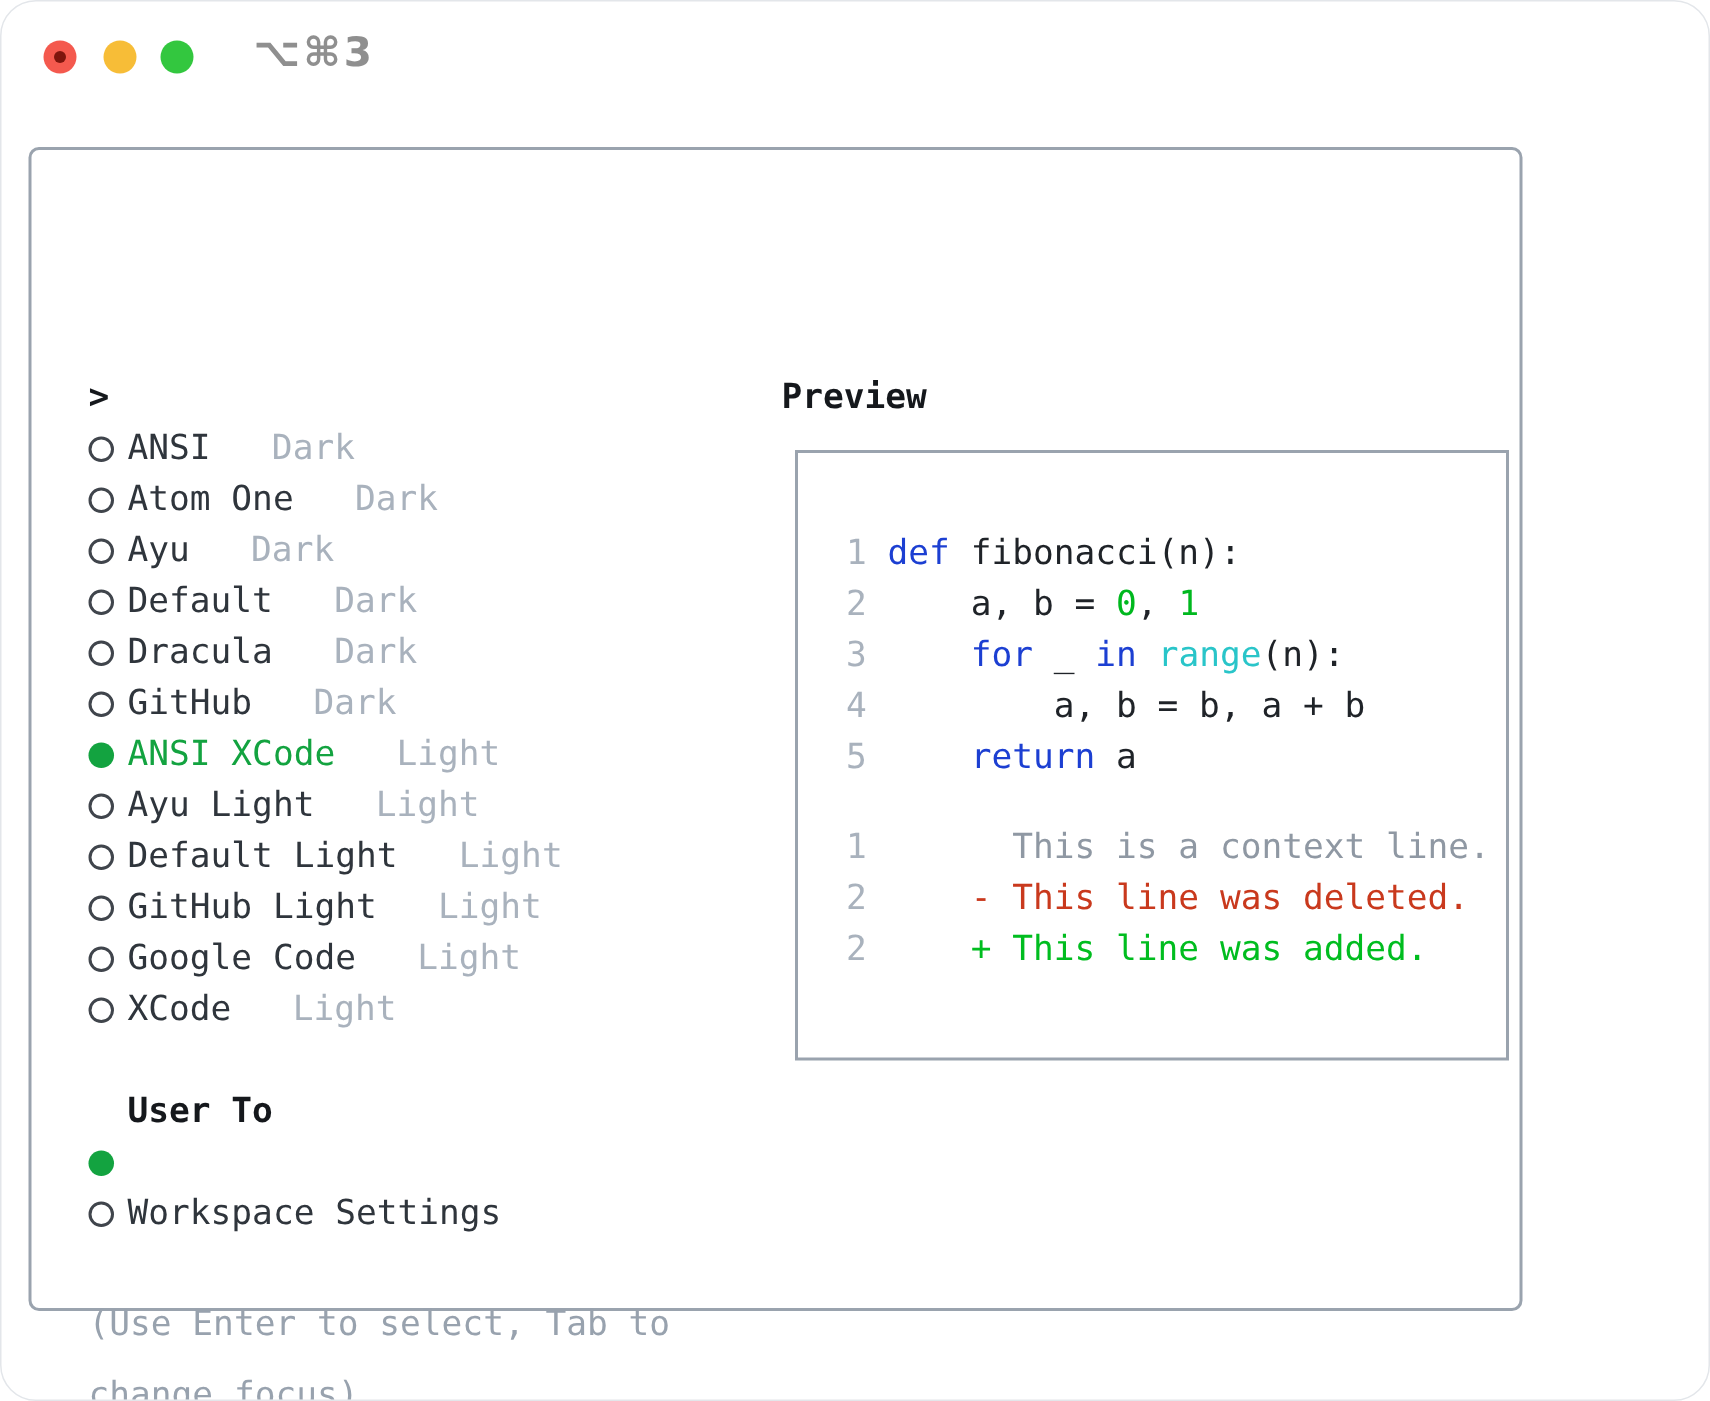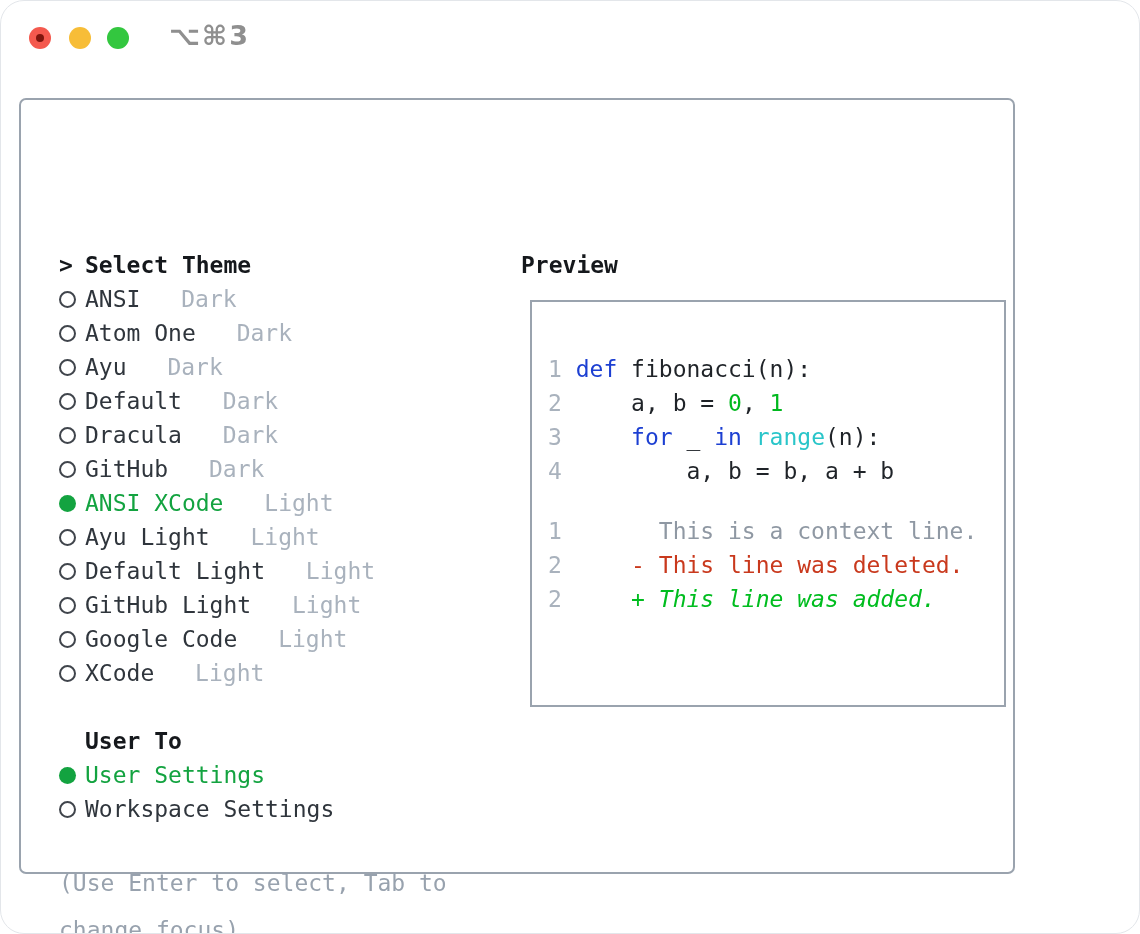--- a/index.html
+++ b/index.html
@@ -35,85 +35,86 @@
   .left-col{position:absolute;left:38px;top:148px;}
   .help{
     position:absolute;left:38px;top:760px;width:420px;
     font-size:23px;line-height:47px;color:var(--gray-help);white-space:normal;
   }
   
   .preview-title{position:absolute;left:500px;top:148px;height:34px;line-height:34px;font-size:23px;font-weight:bold;color:var(--header-ink);}
   .preview-box{
     position:absolute;left:509px;top:200px;width:476px;height:407px;box-sizing:border-box;
     border:2px solid var(--panel-border);background:#fff;
-    padding:50px 0 0 16px;overflow:hidden;
+    padding:50px 0 0 32px;overflow:hidden;
   }
   .cline{height:34px;line-height:34px;font-size:23px;white-space:pre;color:var(--ink);}
   .lnum{color:var(--gray-linenum);}
   .tok-plain{color:var(--ink);}
   .tok-keyword{color:var(--kw-blue);}
   .tok-builtin{color:var(--builtin-cyan);}
   .tok-number{color:var(--num-green);}
   .diff-block{margin-top:26px;}
   .diff-context{color:var(--gray-context);}
   .diff-deleted{color:var(--del-red);}
-  .diff-added{color:var(--add-green);font-style:italic;}
+  .diff-added{color:var(--add-green);}
 </style>
 </head>
 <body>
 
 <div class="screen" style="--ink: #1f2328; --header-ink: #15181c; --name-ink: #2f353c; --gray-variant: #a9b2bd; --gray-help: #98a2ae; --gray-linenum: #a9b2bd; --gray-context: #8f98a3; --kw-blue: #1c3fd2; --builtin-cyan: #29c5c9; --num-green: #00b81e; --add-green: #00bd1f; --del-red: #c9391d; --sel-green: #13a340; --panel-border: #9aa3ae; --tl-red: #f4594e; --tl-red-dot: #7e150d; --tl-yellow: #f7bd37; --tl-green: #33c73f; --shortcut: #8f8f8f;">
 
   <div class="titlebar">
     <span class="light red"></span>
     <span class="light yellow"></span>
     <span class="light green"></span>
     <span class="shortcut">⌥⌘3</span>
   </div>
 
   <div class="panel">
 
     <div class="left-col">
       <div class="row">
-        <span class="marker"><span class="chev">&gt;</span></span><span class="hdr">Select Theme</span>
+        <span class="marker"><span class="chev">&gt;</span></span>
       </div>
       <div>
           <div class="row"><span class="marker"><span class="ring"></span></span><span class="tname">ANSI</span><span class="variant"> Dark</span></div>
           <div class="row"><span class="marker"><span class="ring"></span></span><span class="tname">Atom One</span><span class="variant"> Dark</span></div>
           <div class="row"><span class="marker"><span class="ring"></span></span><span class="tname">Ayu</span><span class="variant"> Dark</span></div>
           <div class="row"><span class="marker"><span class="ring"></span></span><span class="tname">Default</span><span class="variant"> Dark</span></div>
           <div class="row"><span class="marker"><span class="ring"></span></span><span class="tname">Dracula</span><span class="variant"> Dark</span></div>
           <div class="row"><span class="marker"><span class="ring"></span></span><span class="tname">GitHub</span><span class="variant"> Dark</span></div>
           <div class="row"><span class="marker"><span class="dotfill"></span></span><span class="tname selected">ANSI XCode</span><span class="variant"> Light</span></div>
           <div class="row"><span class="marker"><span class="ring"></span></span><span class="tname">Ayu Light</span><span class="variant"> Light</span></div>
           <div class="row"><span class="marker"><span class="ring"></span></span><span class="tname">Default Light</span><span class="variant"> Light</span></div>
           <div class="row"><span class="marker"><span class="ring"></span></span><span class="tname">GitHub Light</span><span class="variant"> Light</span></div>
           <div class="row"><span class="marker"><span class="ring"></span></span><span class="tname">Google Code</span><span class="variant"> Light</span></div>
           <div class="row"><span class="marker"><span class="ring"></span></span><span class="tname">XCode</span><span class="variant"> Light</span></div>
         </div>
       <div class="row"></div>
       <div class="row">
         <span class="marker"></span><span class="hdr">User To</span>
       </div>
       <div>
-          <div class="row"><span class="marker"><span class="dotfill"></span></span><span class="tname selected">User Settings</span></div>
+          <div class="row"><span class="marker"><span class="dotfill"></span></span></div>
           <div class="row"><span class="marker"><span class="ring"></span></span><span class="tname">Workspace Settings</span></div>
         </div>
     </div>
 
     <div class="help">(Use Enter to select, Tab to change focus)</div>
 
     <div class="preview-title">Preview</div>
 
     <div class="preview-box">
       <div>
           <div class="cline"><span class="lnum">1 </span><span class="tok-keyword">def</span><span class="tok-plain"> fibonacci(n):</span></div>
           <div class="cline"><span class="lnum">2 </span><span class="tok-plain">    a, b = </span><span class="tok-number">0</span><span class="tok-plain">, </span><span class="tok-number">1</span></div>
           <div class="cline"><span class="lnum">3 </span><span class="tok-plain">    </span><span class="tok-keyword">for</span><span class="tok-plain"> _ </span><span class="tok-keyword">in</span><span class="tok-plain"> </span><span class="tok-builtin">range</span><span class="tok-plain">(n):</span></div>
           <div class="cline"><span class="lnum">4 </span><span class="tok-plain">        a, b = b, a + b</span></div>
+          <div class="cline"><span class="lnum">5 </span><span class="tok-plain">    </span><span class="tok-keyword">return</span><span class="tok-plain"> a</span></div>
         </div>
       <div class="diff-block">
           <div class="cline"><span class="lnum">1 </span><span class="diff-context">      This is a context line.</span></div>
           <div class="cline"><span class="lnum">2 </span><span class="diff-deleted">    - This line was deleted.</span></div>
           <div class="cline"><span class="lnum">2 </span><span class="diff-added">    + This line was added.</span></div>
         </div>
     </div>
 
   </div>
 </div>

